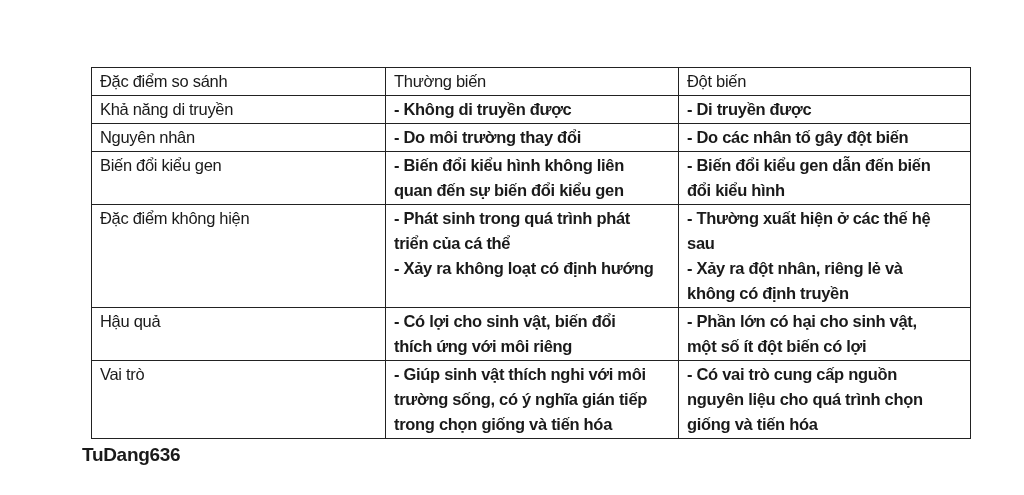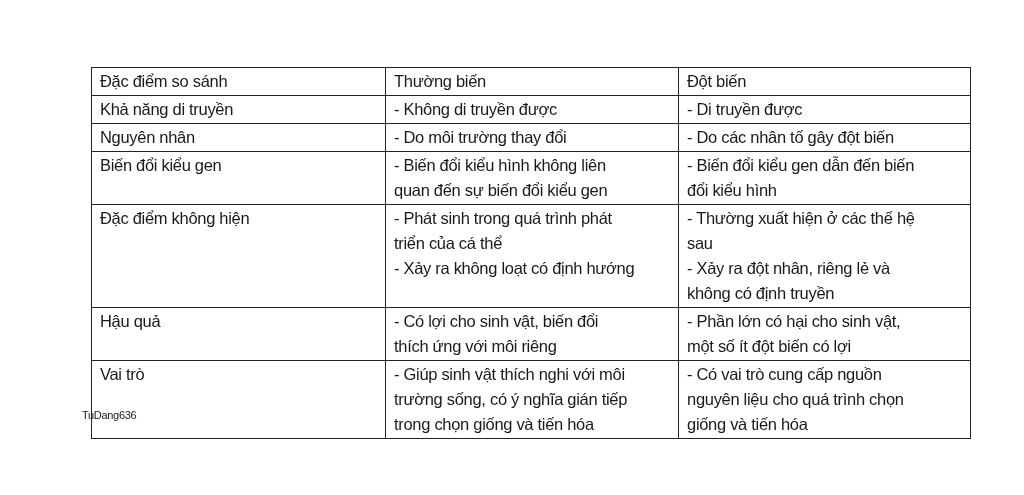--- a/index.html
+++ b/index.html
@@ -20,24 +20,24 @@
   }
   td {
     border: 1.5px solid #222;
     vertical-align: top;
     padding: 1px 0 1px 8px;
     line-height: 25px;
   }
   col.c1 { width: 294px; }
   col.c2 { width: 293px; }
   col.c3 { width: 292px; }
-  .line { display: block; white-space: nowrap; }
+  .line { display: block; white-space: nowrap; font-weight: bold; }
   .footer {
-    position: absolute; left: 82px; top: 409px;
-    font-size: 11px; letter-spacing: -0.3px;
+    position: absolute; left: 82px; top: 444px;
+    font-size: 19px; letter-spacing: -0.3px; font-weight: bold;
   }
 </style>
 </head>
 <body>
 
 <table>
   <colgroup>
       <col class="c1">
       <col class="c2">
       <col class="c3">

